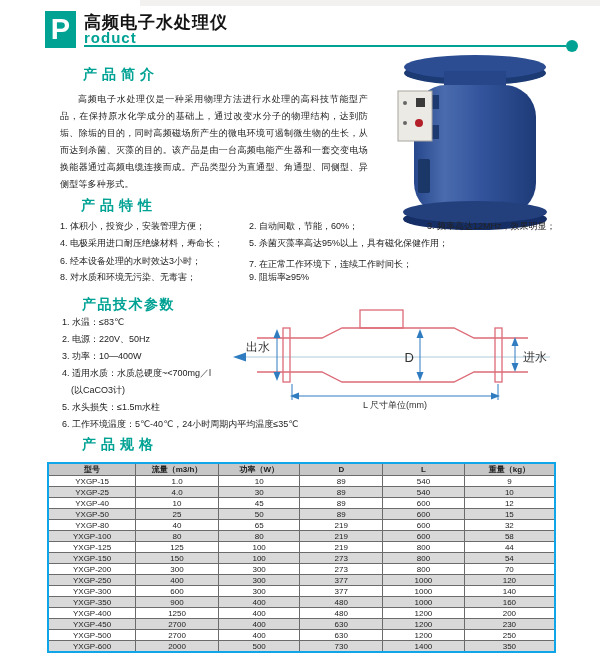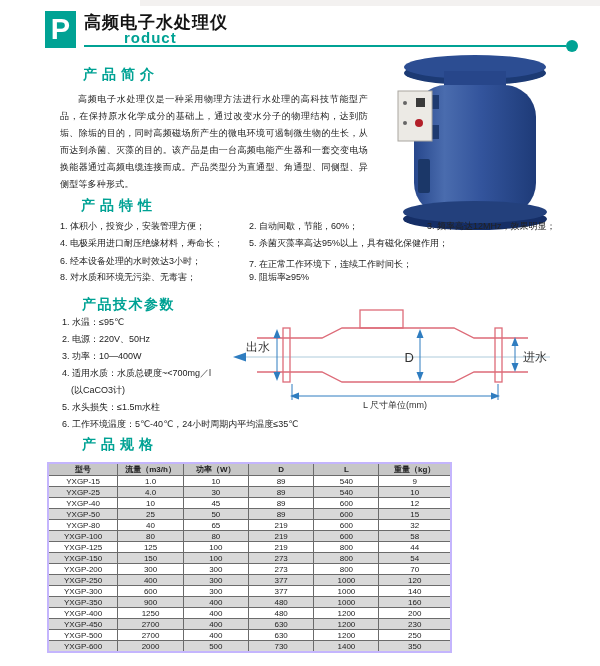--- a/index.html
+++ b/index.html
@@ -4,21 +4,21 @@
 <style>
   html,body{margin:0;padding:0;background:#ffffff;}
   .page{position:relative;width:600px;height:666px;background:#fff;overflow:hidden;
         font-family:"Liberation Sans","DejaVu Sans",sans-serif;color:#222;}
   .top-strip{position:absolute;left:140px;top:0;width:460px;height:6px;background:#f3f1f0;}
 
   
   .logo-box{position:absolute;left:45px;top:11px;width:31px;height:37px;background:#00a294;
             color:#fff;font-weight:bold;font-size:29px;text-align:center;line-height:37px;}
   .page-title{position:absolute;left:84px;top:11px;font-size:17px;font-weight:bold;color:#141414;letter-spacing:1px;}
-  .logo-word{position:absolute;left:84px;top:29px;font-size:15px;font-weight:bold;color:#00a294;letter-spacing:1px;margin-left:40px;}
+  .logo-word{position:absolute;left:84px;top:29px;font-size:15px;font-weight:bold;color:#00a294;letter-spacing:1px;}
   .header-rule{position:absolute;left:84px;top:45px;width:482px;height:2px;background:#00a294;}
   .header-dot{position:absolute;left:566px;top:40px;width:12px;height:12px;border-radius:50%;background:#00a294;}
 
   
   .sec-heading{position:absolute;color:#00a294;font-weight:bold;font-size:14px;letter-spacing:5px;white-space:nowrap;margin-left:33px;}
   .h-intro{left:50px;top:66px;}
   .h-features{left:48px;top:197px;}
   .h-params{left:49px;top:296px;letter-spacing:1.5px;}
   .h-specs{left:49px;top:436px;}
 
@@ -35,22 +35,22 @@
 
   
   .params{position:absolute;left:62px;top:314px;font-size:9px;color:#222;}
   .params .param-item{line-height:17px;white-space:pre-line;}
 
   
   .diagram{position:absolute;left:230px;top:300px;width:370px;height:125px;}
   .photo{position:absolute;left:392px;top:47px;width:170px;height:185px;}
 
   
-  table.specs{position:absolute;left:47px;top:462px;width:405px;border-collapse:collapse;
-              table-layout:fixed;border:2px solid #c4b5fd;font-size:8px;}
+  table.specs{position:absolute;left:47px;top:462px;width:509px;border-collapse:collapse;
+              table-layout:fixed;border:2px solid #0ea5e9;font-size:8px;}
   table.specs th,table.specs td{border:1px solid #6b6b6b;text-align:center;padding:0;height:10px;color:#222;}
   table.specs thead th{background:#c7c7c7;font-weight:bold;height:11px;}
   table.specs tbody tr:nth-child(even){background:#d9d9d9;}
   table.specs tbody tr:nth-child(odd){background:#ffffff;}
 </style>
 </head>
 <body>
 
 <div class="page">
 
@@ -104,21 +104,21 @@
   <div class="feat f3">3. 频率高达12MHz，效果明显；</div>
   <div class="feat f4">4. 电极采用进口耐压绝缘材料，寿命长；</div>
   <div class="feat f5">5. 杀菌灭藻率高达95%以上，具有磁化保健作用；</div>
   <div class="feat f6">6. 经本设备处理的水时效达3小时；</div>
   <div class="feat f7">7. 在正常工作环境下，连续工作时间长；</div>
   <div class="feat f8">8. 对水质和环境无污染、无毒害；</div>
   <div class="feat f9">9. 阻垢率≥95%</div>
 
   <div class="sec-heading h-params">产品技术参数</div>
   <div class="params">
-    <div class="param-item">1. 水温：≤95℃</div>
+    <div class="param-item">1. 水温：≤83℃</div>
     <div class="param-item">2. 电源：220V、50Hz</div>
     <div class="param-item">3. 功率：10—400W</div>
     <div class="param-item">4. 适用水质：水质总硬度~&lt;700mg／l
 　(以CaCO3计)</div>
     <div class="param-item">5. 水头损失：≤1.5m水柱</div>
     <div class="param-item">6. 工作环境温度：5℃-40℃，24小时周期内平均温度≤35℃</div>
   </div>
 
   <svg class="diagram" viewBox="0 0 370 125">
     <line x1="8" y1="57" x2="320" y2="57" stroke="#aecbdb" stroke-width="1"></line>

